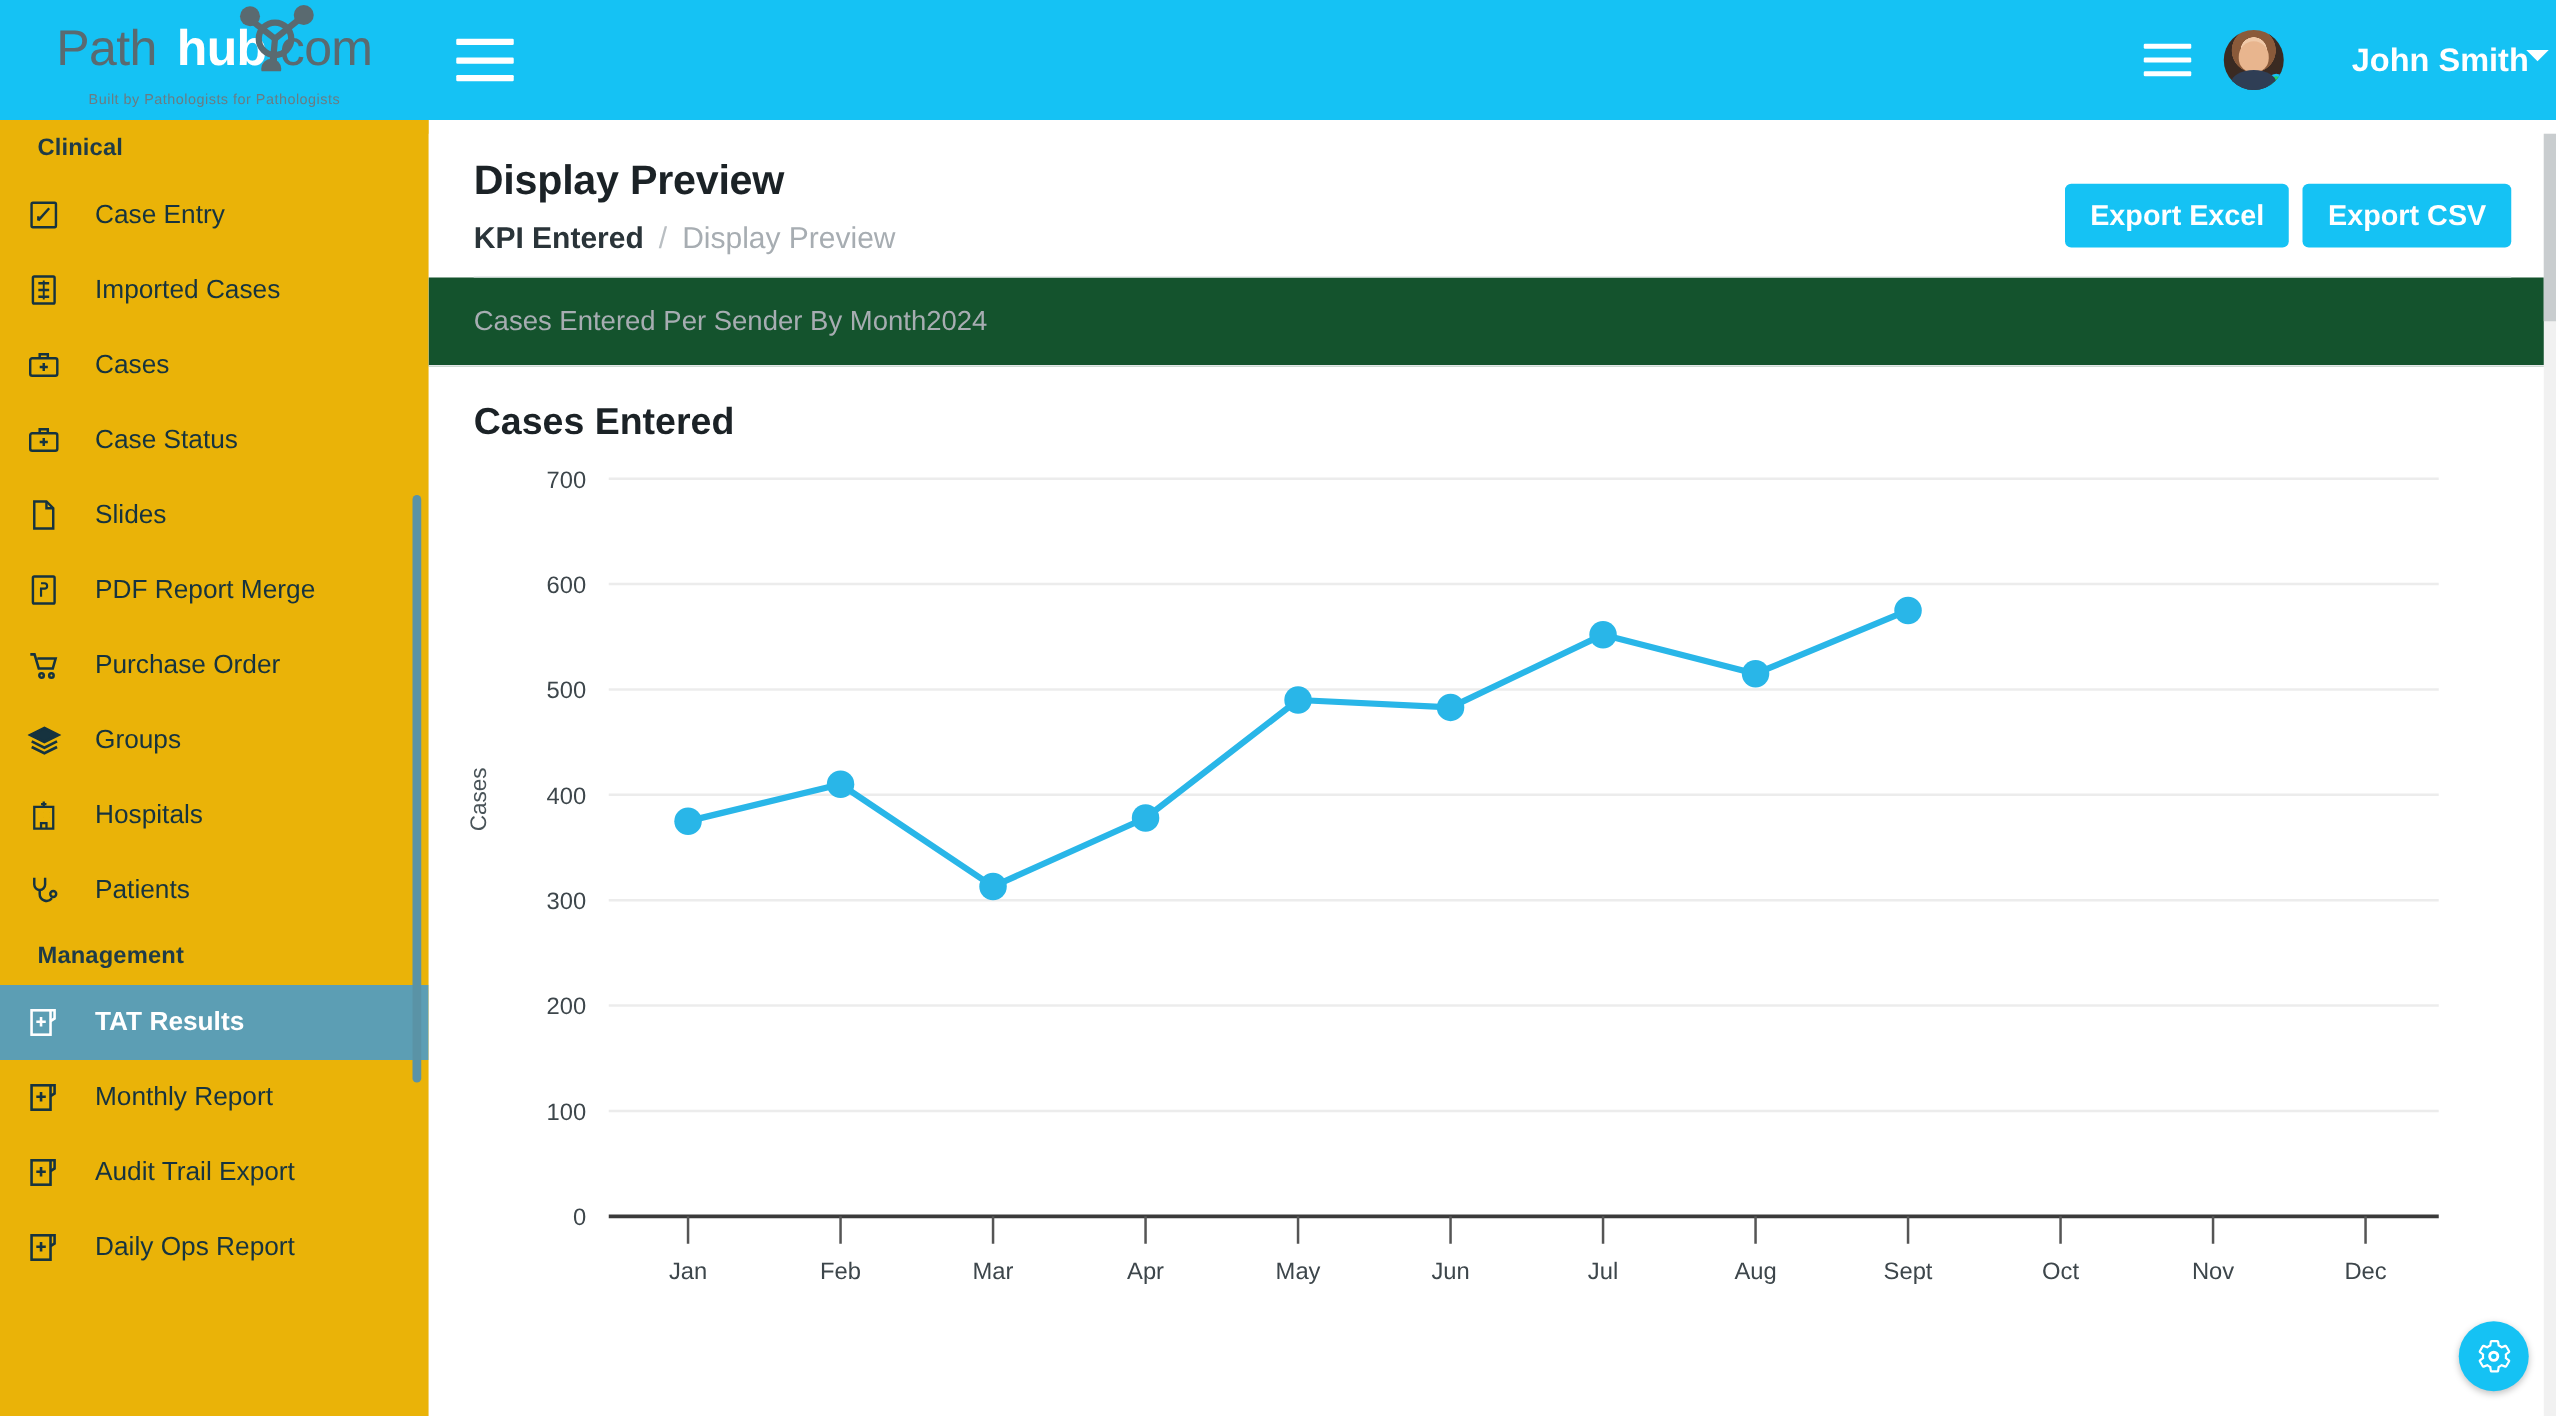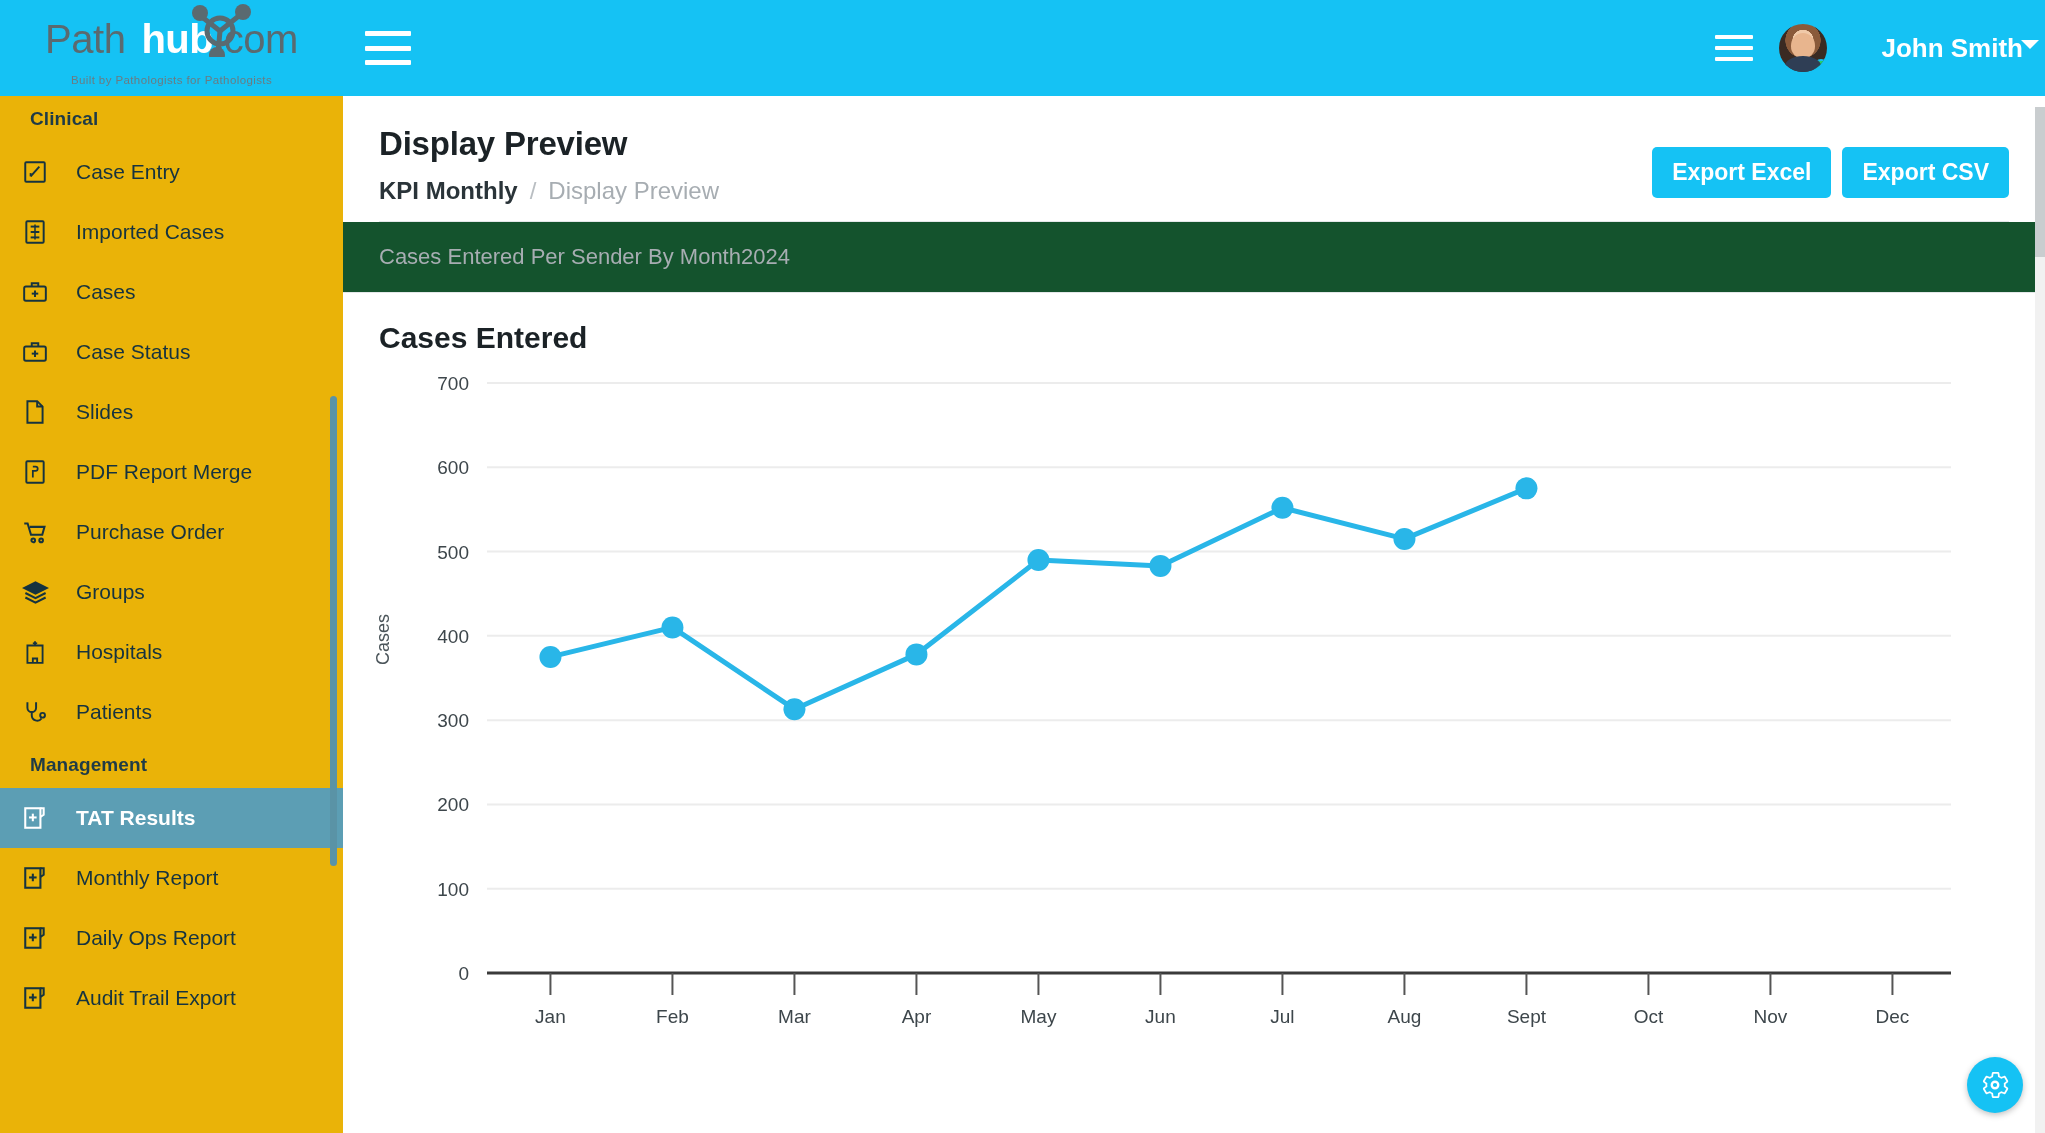--- a/index.html
+++ b/index.html
@@ -347,44 +347,44 @@
 
       <div class="sb-item">
         <span class="sb-icon">
           <svg width="26" height="26" viewBox="0 0 24 24" fill="none" stroke="#16333f" stroke-width="1.9">
             <rect x="3" y="3" width="14" height="18"></rect>
               <path d="M17 3 h3 v6 l-3 2"></path>
             <line x1="10" y1="8" x2="10" y2="15"></line>
               <line x1="6.5" y1="11.5" x2="13.5" y2="11.5"></line>
           </svg>
         </span>
-        <span class="sb-label">Daily Ops Report</span>
+        <span class="sb-label">Audit Trail Export</span>
       </div>
 
       <div class="sb-item">
         <span class="sb-icon">
           <svg width="26" height="26" viewBox="0 0 24 24" fill="none" stroke="#16333f" stroke-width="1.9">
             <rect x="3" y="3" width="14" height="18"></rect>
               <path d="M17 3 h3 v6 l-3 2"></path>
             <line x1="10" y1="8" x2="10" y2="15"></line>
               <line x1="6.5" y1="11.5" x2="13.5" y2="11.5"></line>
           </svg>
         </span>
-        <span class="sb-label">Audit Trail Export</span>
+        <span class="sb-label">Daily Ops Report</span>
       </div>
 
       <div class="sb-scroll"></div>
     </div>
 
     <div class="main">
 
       <div class="page-head">
         <div class="page-title">Display Preview</div>
         <div class="breadcrumb">
-          <span class="bc-parent">KPI Monthly</span>
+          <span class="bc-parent">KPI Entered</span>
           <span class="bc-sep">/</span>
           <span class="bc-current">Display Preview</span>
         </div>
         <div class="head-actions">
           <button class="btn">Export Excel</button>
           <button class="btn">Export CSV</button>
         </div>
         <div class="divider"></div>
       </div>
 

